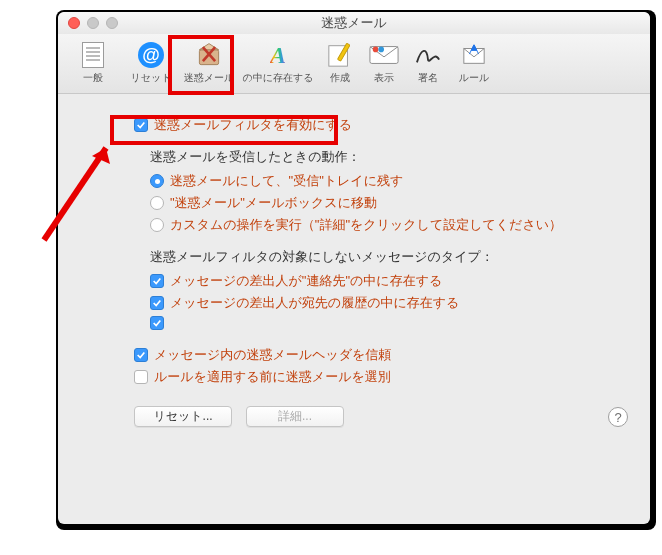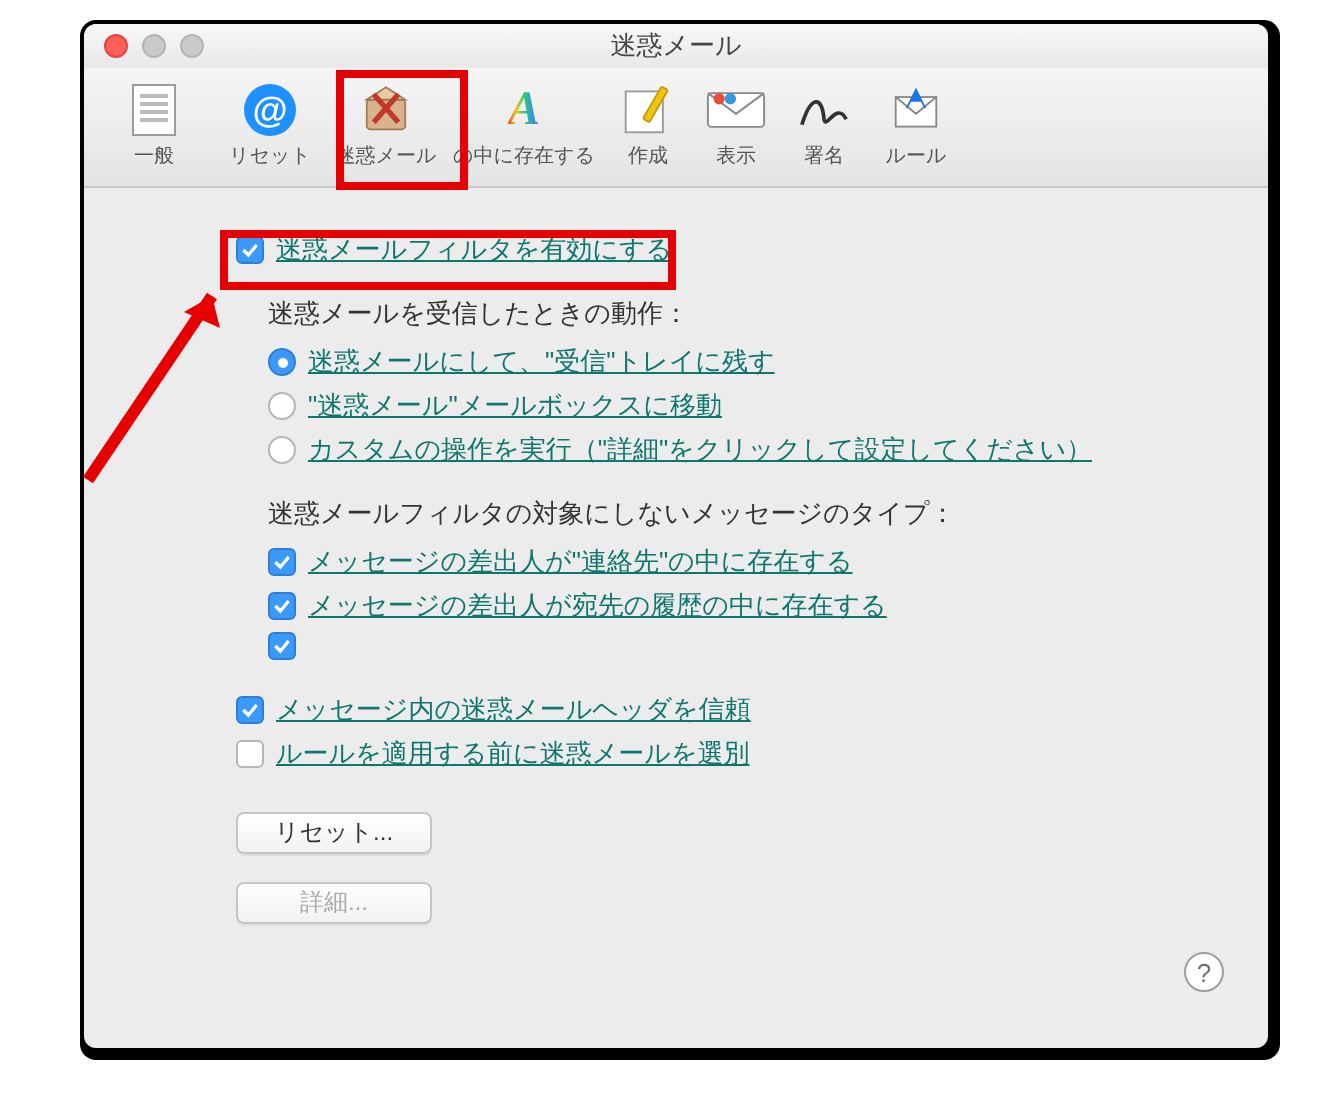--- a/index.html
+++ b/index.html
@@ -7,21 +7,21 @@
     width: 662px;
     height: 555px;
     font-family: -apple-system, "Helvetica Neue", sans-serif;
     font-size: 13px;
     color: #333;
     position: relative;
     background: #fff;
   }
   .outer {
     position: absolute;
-    left: 40px; top: 10px;
+    left: 56px; top: 10px;
     width: 600px; height: 520px;
     background: #000;
     border-radius: 8px;
     padding: 0;
   }
   .window {
     position: absolute;
     left: 2px; top: 2px; right: 6px; bottom: 6px;
     background: #ececec;
     border-radius: 6px;
@@ -155,29 +155,28 @@
     background: #fff;
     border: 1px solid #b5b5b5;
   }
   .radio.checked {
     background: #3b99fc;
     border-color: #2d7fd6;
   }
   .radio.checked::after {
     content: ""; width: 5px; height: 5px; border-radius: 3px; background: #fff;
   }
-  .label { color: #0f766e; text-decoration: underline; }
+  .label { color: #c2410c; }
 
   .footer {
     display: flex;
-    align-items: flex-start;
+    align-items: flex-end;
     gap: 14px;
     margin-top: 20px;
     margin-left: 0;
-    flex-direction: column;
   }
   .btn {
     min-width: 98px;
     height: 21px;
     background: linear-gradient(#fff,#f2f2f2);
     border: 1px solid #c5c5c5;
     border-radius: 4px;
     font-size: 12px;
     color: #333;
     cursor: pointer;

